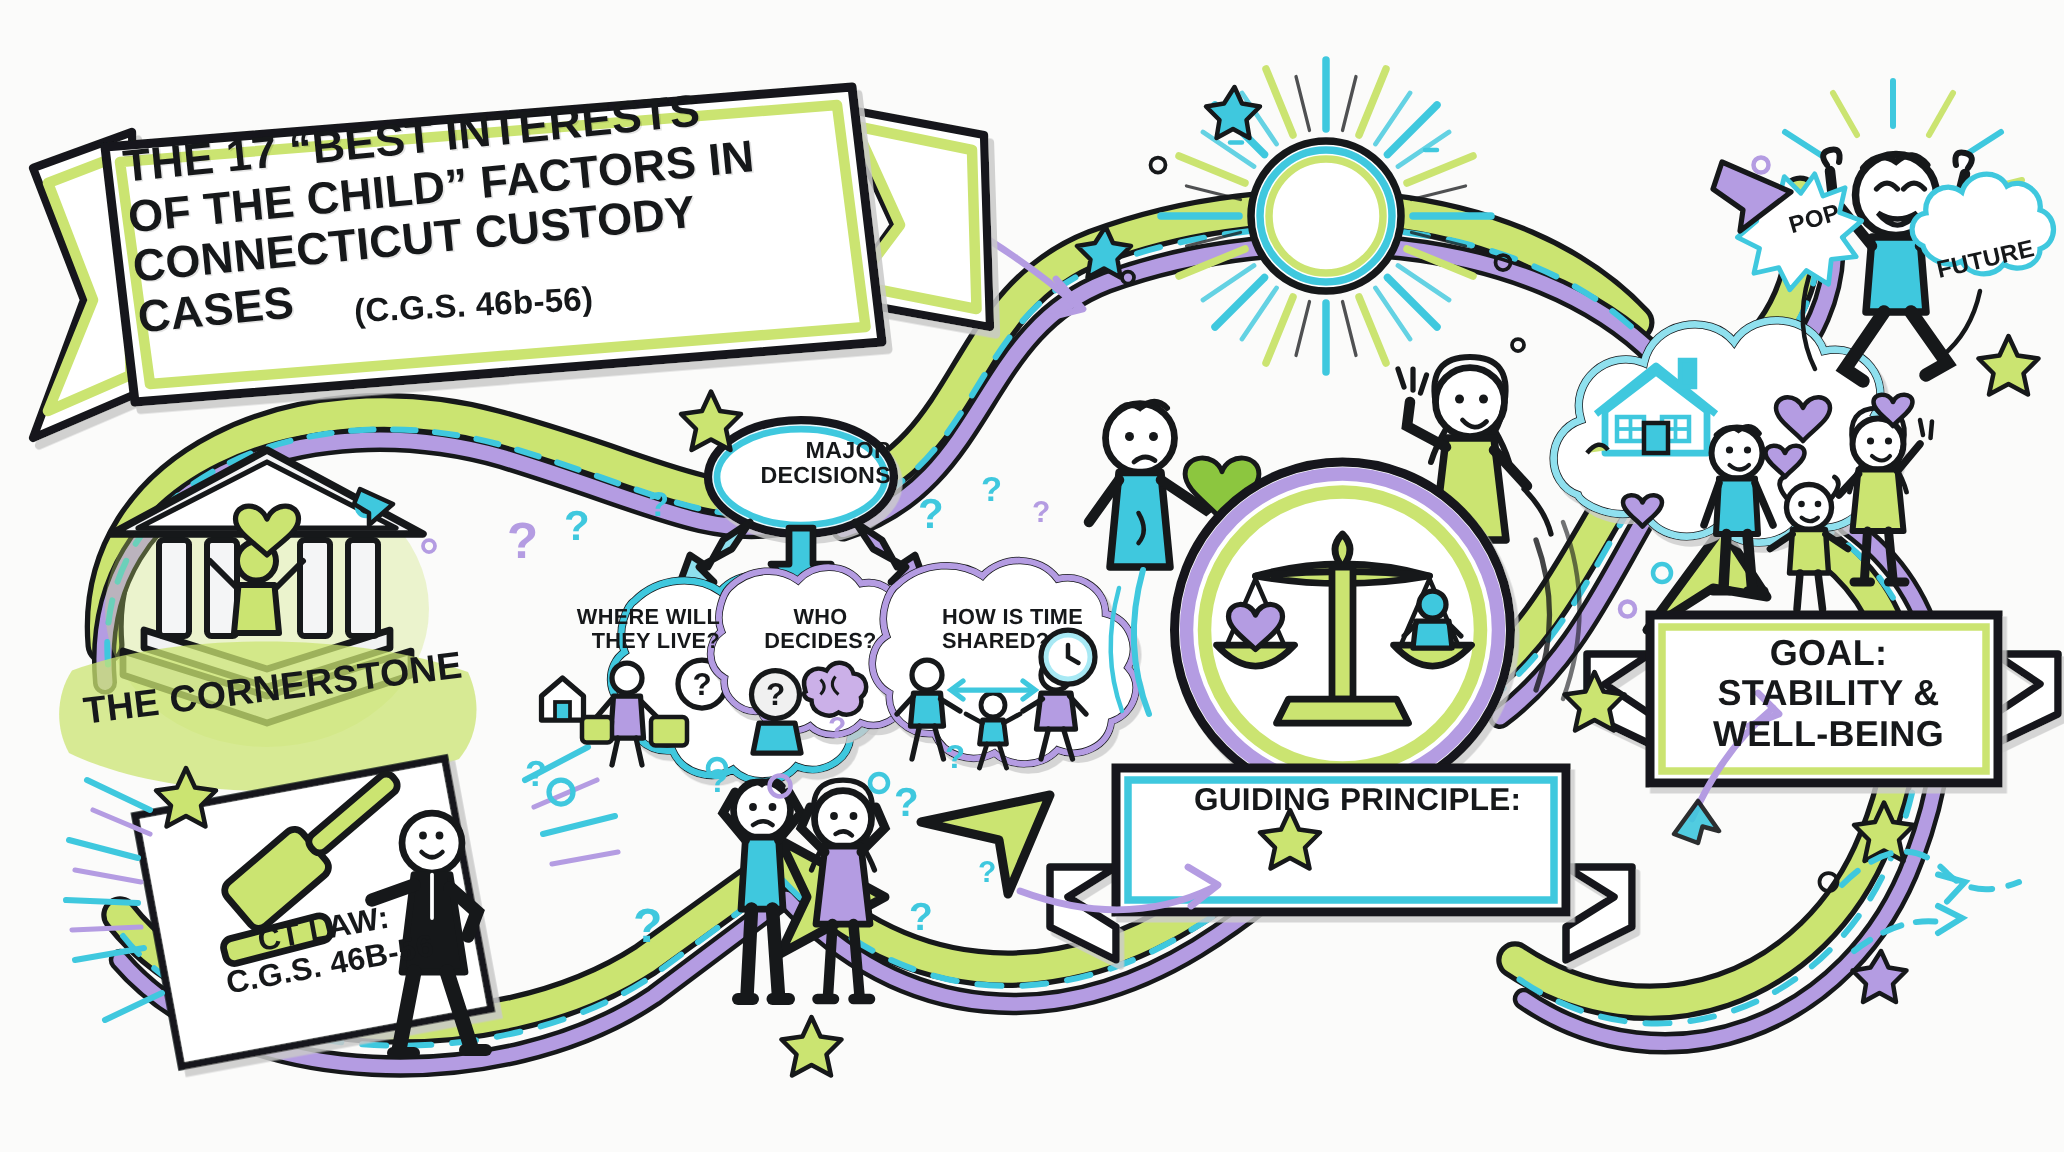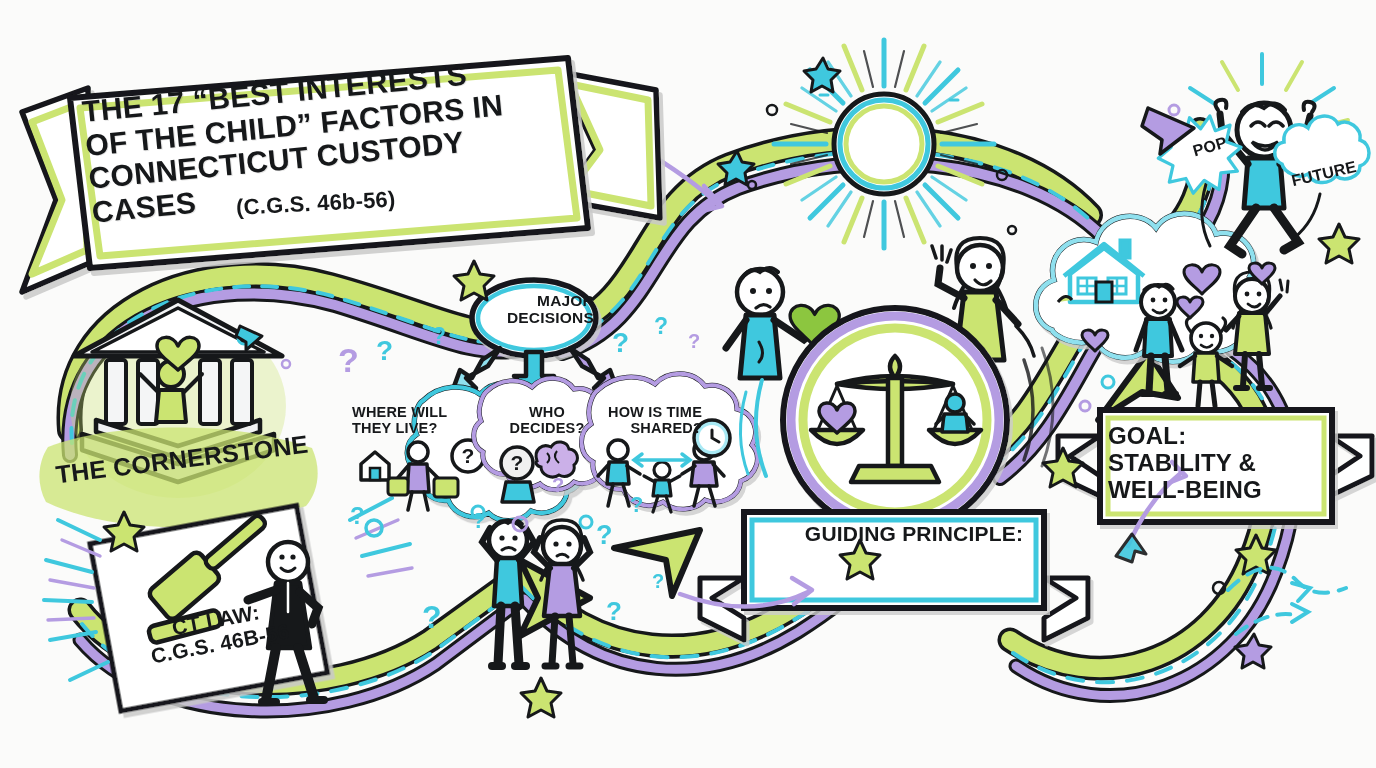--- a/index.html
+++ b/index.html
@@ -53,35 +53,34 @@
     transform:rotate(-10.5deg);
     text-align:center;
   }
 
   #major-text{
     left:476px;top:292px;width:118px;
     font-size:15.5px;line-height:1.1;
     text-align:right;
   }
 
-  #b1-text{left:352px;top:404px;width:128px;font-size:14.5px;line-height:1.12;text-align:left;}
+  #b1-text{left:352px;top:404px;width:128px;font-size:14.5px;line-height:1.12;text-align:right;}
   #b2-text{left:492px;top:404px;width:110px;font-size:14.5px;line-height:1.12;text-align:center;}
-  #b3-text{left:574px;top:404px;width:128px;font-size:14.5px;line-height:1.12;text-align:right;}
+  #b3-text{left:628px;top:404px;width:128px;font-size:14.5px;line-height:1.12;text-align:left;}
 
   #guiding-text{
-    left:780px;top:522px;width:268px;
+    left:796px;top:522px;width:268px;
     font-size:21px;line-height:1.14;
-    text-align:center;
   }
   #guiding-text .big{font-size:28px;display:block;}
 
   #goal-text{
     left:1108px;top:423px;width:222px;
     font-size:24px;line-height:1.12;
-    text-align:left;
+    text-align:center;
   }
 
   #pop-text{
     left:1186px;top:139px;width:48px;
     font-size:16px;text-align:center;
     transform:rotate(-16deg);
   }
   #future-text{
     left:1288px;top:166px;width:72px;
     font-size:16px;text-align:center;

